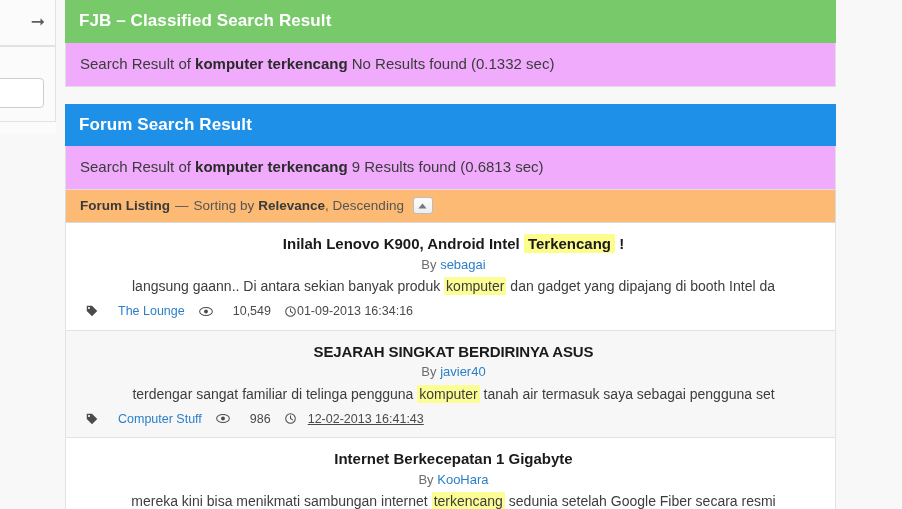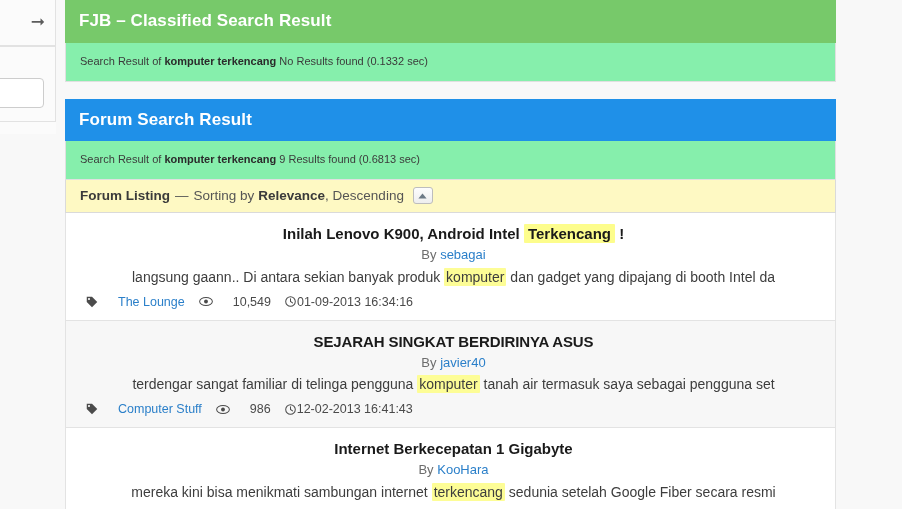--- a/index.html
+++ b/index.html
@@ -91,34 +91,34 @@
     font-size: 17px;
     font-weight: bold;
     padding: 11px 24px 12px 14px;
     line-height: 1.15;
     letter-spacing: .1px;
   }
   .panel-head.green { background: #77c96a; }
   .panel-head.blue  { background: #1f90e8; }
 
   .panel-body {
-    background: #86efac;
+    background: #f0abfc;
     border: 1px solid #e0e0e0;
     border-top: none;
     padding: 12px 14px 13px 14px;
-    font-size: 11px;
+    font-size: 15px;
     color: #3b3b3b;
     line-height: 1.2;
   }
   .panel-body b { font-weight: bold; color: #2b2b2b; }
 
   .gap { height: 17px; }
 
   .listing-bar {
-    background: #fef9c3;
+    background: #fdba74;
     border: 1px solid #dadada;
     border-top: none;
     padding: 7px 14px 8px 14px;
     font-size: 13.5px;
     color: #555;
     display: flex;
     align-items: center;
     gap: 0;
   }
   .listing-bar b { color: #3a3a3a; font-weight: bold; }
@@ -305,21 +305,21 @@
               </span>
               <span class="m-item">
                 <span class="meta-ico">
                   <svg width="14" height="11" viewBox="0 0 18 12">
                     <ellipse cx="9" cy="6" rx="8.2" ry="5.2" fill="none" stroke="#4b4b4b" stroke-width="1.3"></ellipse>
                     <circle cx="9" cy="6" r="2.5" fill="#4b4b4b"></circle>
                   </svg>
                 </span>
                 <span>986</span>
               </span>
-              <span class="m-item" style="gap: 1px;">
+              <span class="m-item" style="gap: 12px; text-decoration: underline;">
                 <span class="meta-ico">
                   <svg width="11" height="11" viewBox="0 0 14 14">
                     <circle cx="7" cy="7" r="6.1" fill="none" stroke="#4b4b4b" stroke-width="1.3"></circle>
                     <path d="M7 3.4V7l2.6 1.8" stroke="#4b4b4b" stroke-width="1.3" fill="none" stroke-linecap="round"></path>
                   </svg>
                 </span>
                 <span>12-02-2013 16:41:43</span>
               </span>
             </div>
           </div>

